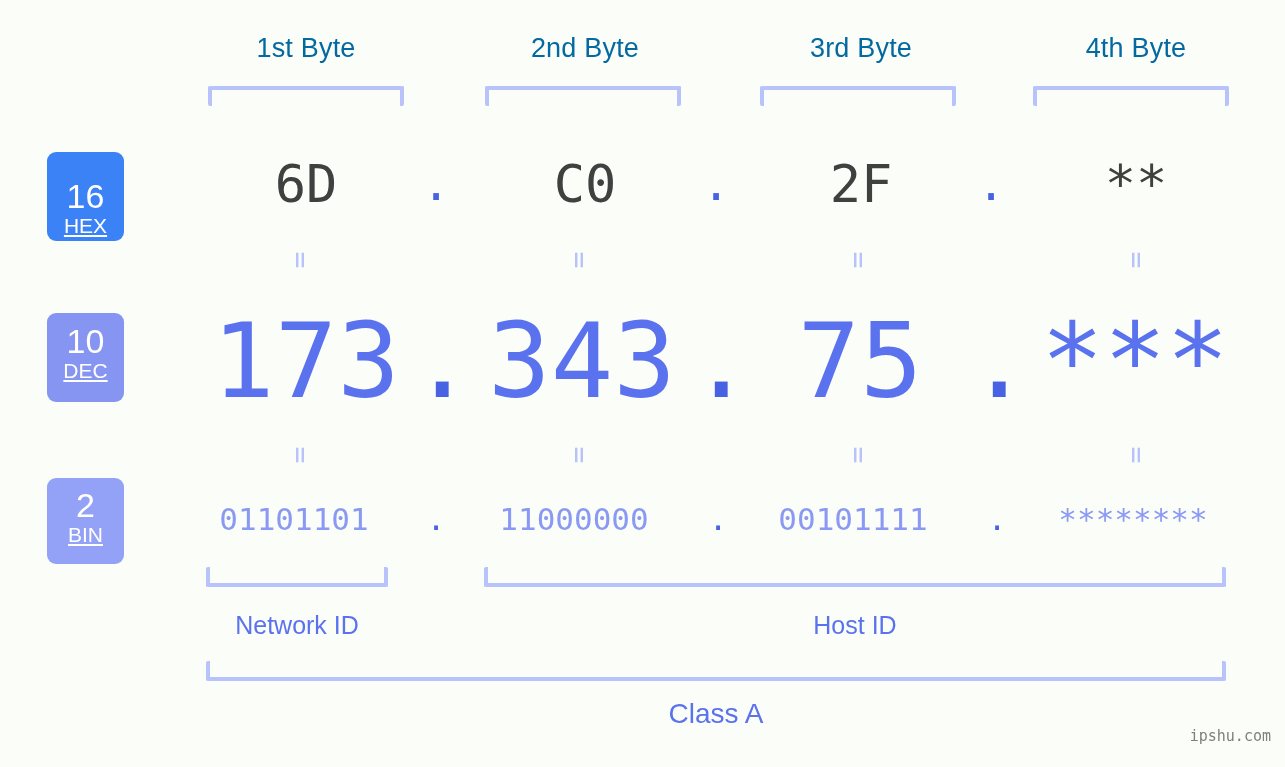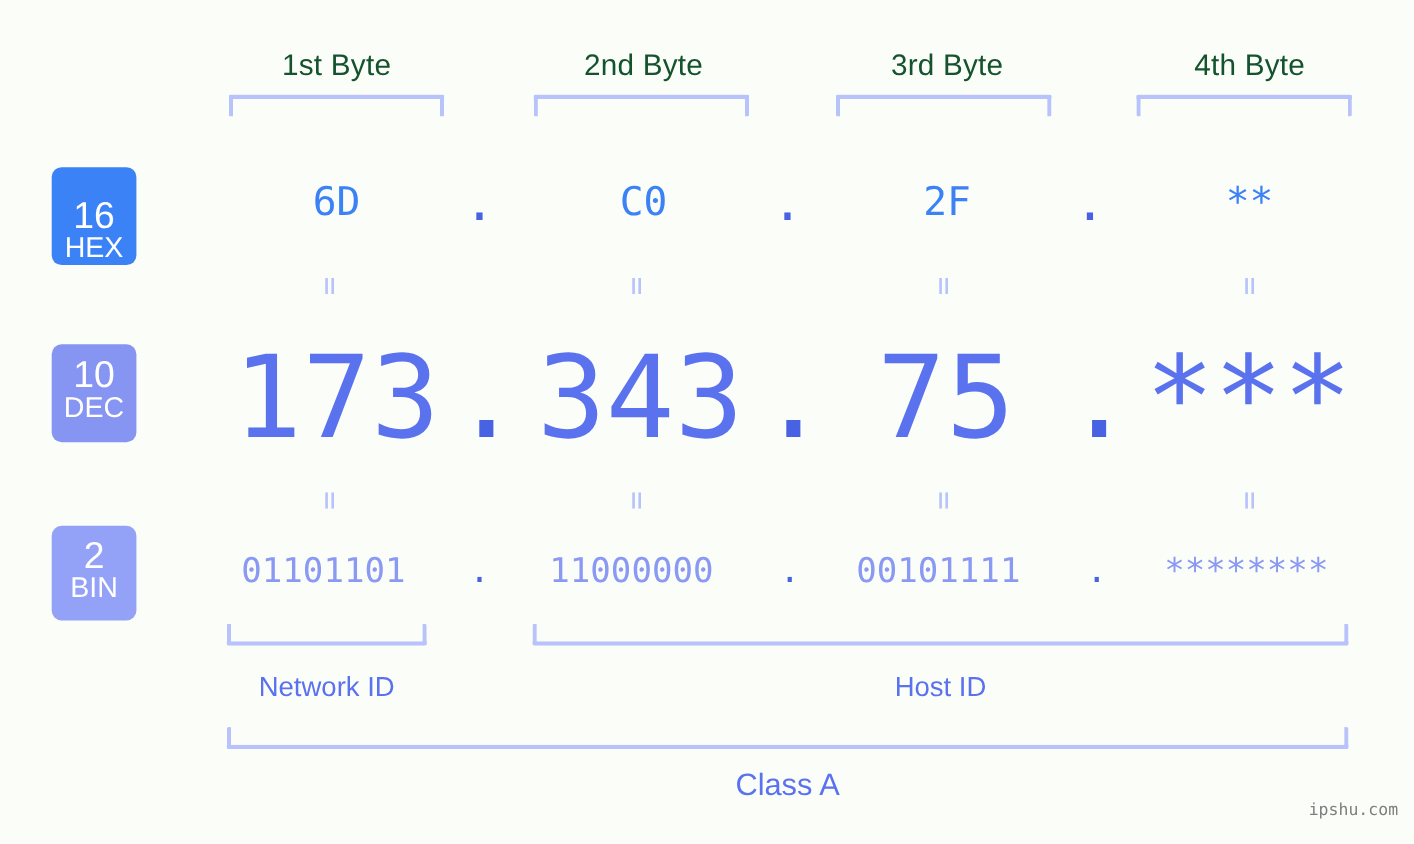--- a/index.html
+++ b/index.html
@@ -16,25 +16,25 @@
   }
 
   .stage {
     position: absolute;
     inset: 0;
   }
 
   
   .byte-label {
     position: absolute;
-    top: 44px;
+    top: 33px;
     width: 220px;
     text-align: center;
     font-size: 27px;
-    color: #14532d;
+    color: #0369a1;
     font-family: "Liberation Sans", sans-serif;
     letter-spacing: 0.2px;
     white-space: nowrap;
   }
 
   
   .bracket-down {
     position: absolute;
     height: 20px;
     border: 4px solid #b8c2fb;
@@ -63,38 +63,39 @@
     font-family: "Liberation Sans", sans-serif;
   }
   .badge .num {
     display: block;
     font-size: 34px;
     line-height: 36px;
     font-weight: 400;
   }
   .badge .nm {
     display: block;
-    font-size: 26px;
+    font-size: 21px;
     line-height: 23px;
     font-weight: 400;
+    text-decoration: underline;
   }
   #badge-hex { top: 152px; height: 89px; padding-top: 26px; background: #3b82f6; }
   #badge-dec { top: 313px; height: 89px; padding-top: 10px; background: #8694f2; }
   #badge-bin { top: 478px; height: 86px; padding-top: 9px;  background: #93a1f6; }
 
   
   .hex-cell {
     position: absolute;
     top: 155px;
     width: 220px;
     text-align: center;
     font-family: "DejaVu Sans Mono", monospace;
-    font-size: 36px;
+    font-size: 52px;
     line-height: 58px;
-    color: #3b82f6;
+    color: #404040;
     white-space: nowrap;
   }
   .hex-dot {
     position: absolute;
     top: 155px;
     width: 40px;
     text-align: center;
     font-family: "DejaVu Sans Mono", monospace;
     font-size: 46px;
     line-height: 58px;

